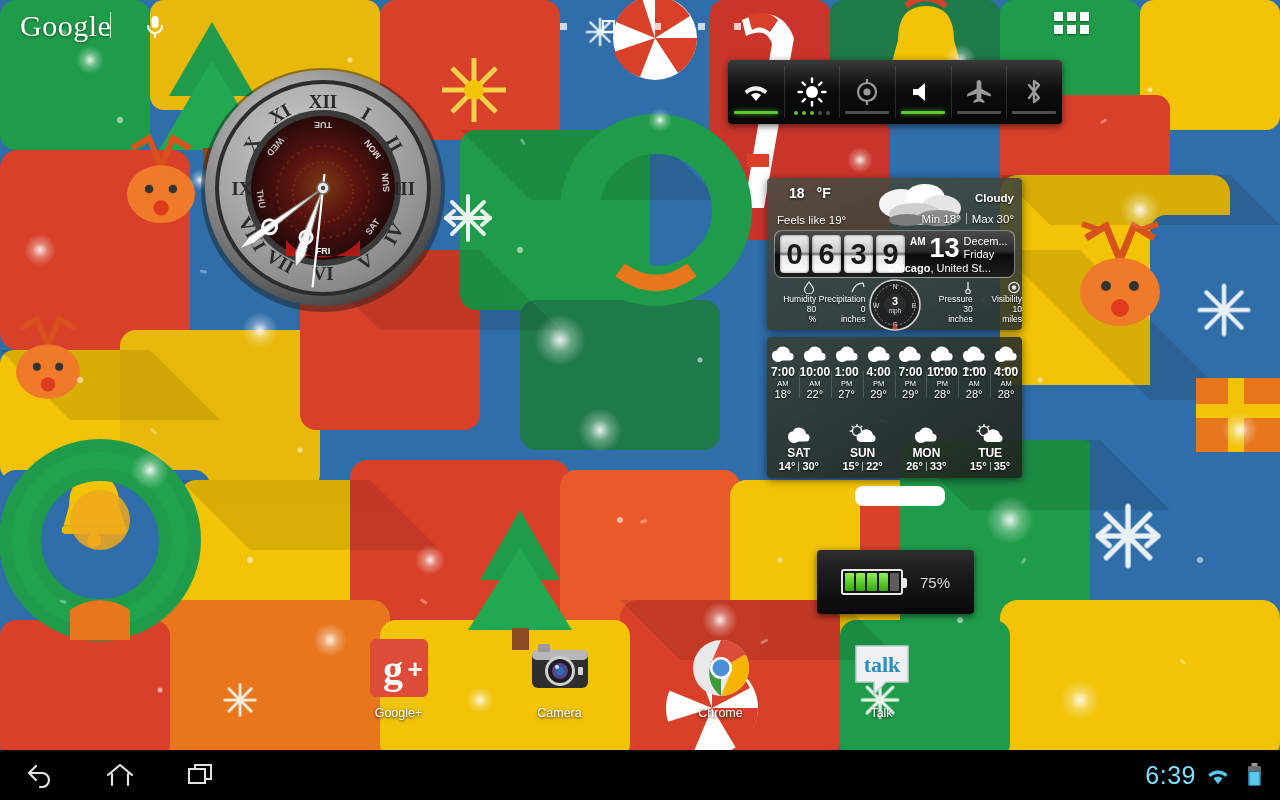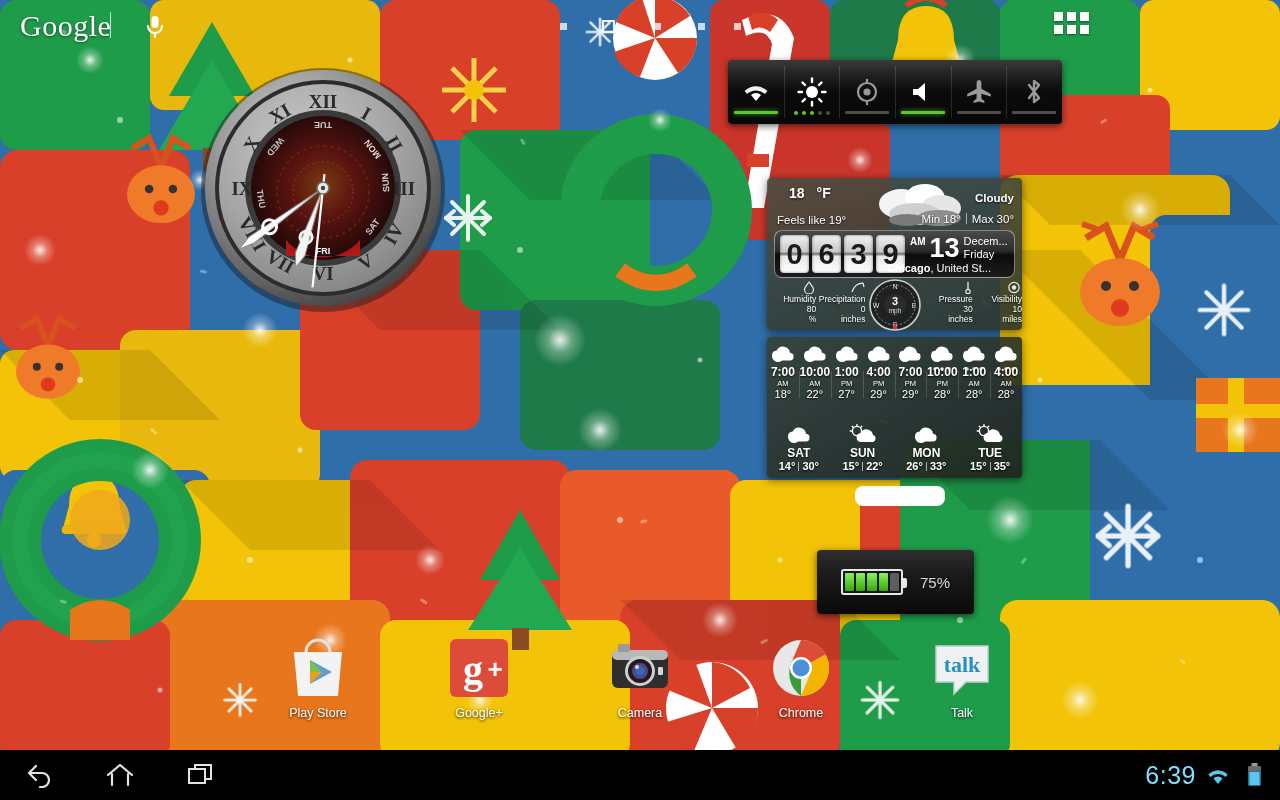--- a/index.html
+++ b/index.html
@@ -870,32 +870,20 @@
       <span class="seg on"></span>
       <span class="seg on"></span>
       <span class="seg on"></span>
       <span class="seg"></span>
     </div>
   <div id="bat-pct">75%</div>
 </div>
 
 <div id="dock">
 
-  <div class="app">
-    <div class="icon">
-      <svg width="64" height="64" viewBox="0 0 64 64">
-        <path d="M20 16 a12 12 0 0 1 24 0" fill="none" stroke="#e2e2e2" stroke-width="3"></path>
-        <path d="M8 16 h48 l-4 44 h-40 Z" fill="#f3f3f3"></path>
-        <polygon points="24,24 46,36 24,48" fill="#5f9ddb"></polygon>
-        <polygon points="24,24 36,36 24,48" fill="#7fc241"></polygon>
-        <polygon points="24,36 36,36 24,48" fill="#e8a020"></polygon>
-      </svg>
-    </div>
-    <div class="nm">Play Store</div>
-  </div>
 
   <div class="app">
     <div class="icon">
       <svg width="64" height="64" viewBox="0 0 64 64">
         <rect x="3" y="3" width="58" height="58" rx="6" fill="#dd4b39"></rect>
         <text x="26" y="47" fill="#ffffff" font-size="40" font-weight="bold" font-family="Liberation Serif, serif" text-anchor="middle">g</text>
         <text x="48" y="42" fill="#ffffff" font-size="26" font-weight="bold" font-family="Liberation Sans, sans-serif" text-anchor="middle">+</text>
       </svg>
     </div>
     <div class="nm">Google+</div>

